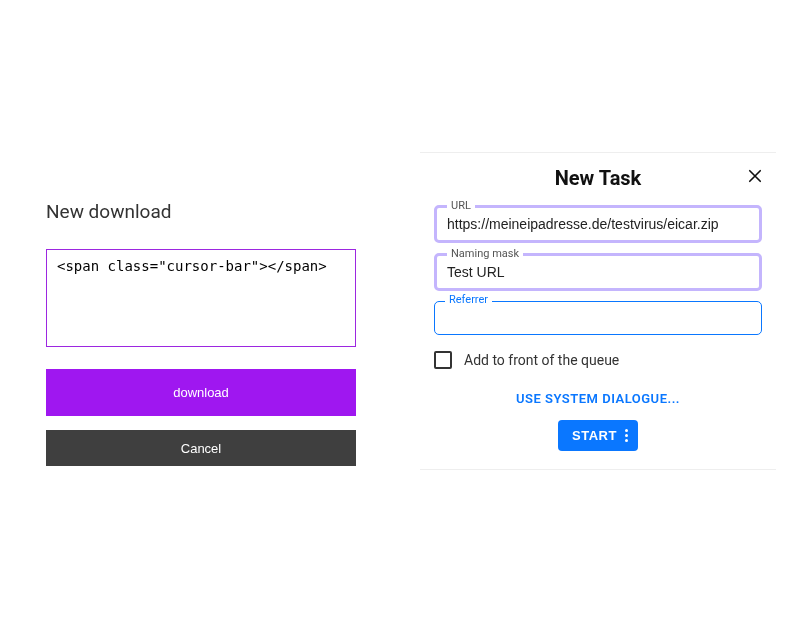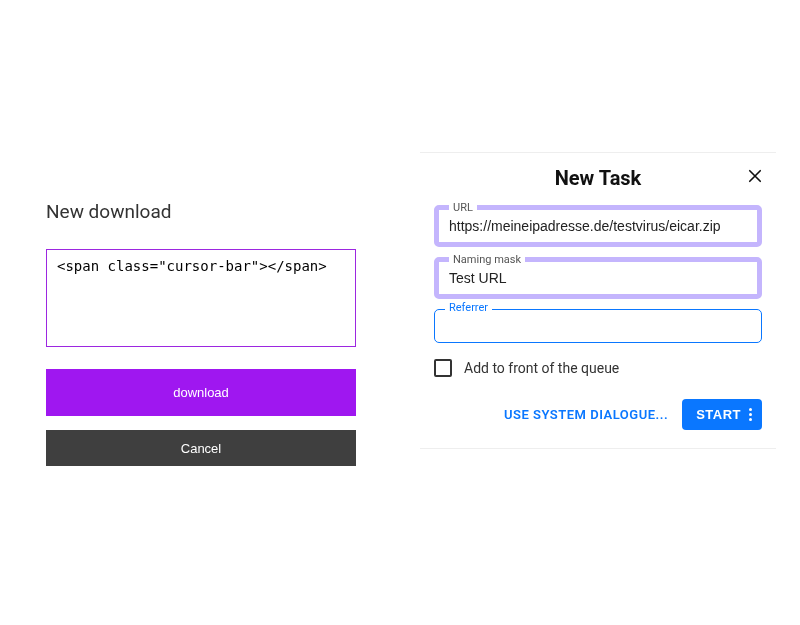--- a/index.html
+++ b/index.html
@@ -88,21 +88,21 @@
       align-items: center;
       justify-content: center;
     }
     .close-icon svg { width: 18px; height: 18px; }
 
     .field-group {
       padding: 0 14px;
     }
     .outlined-field {
       position: relative;
-      border: 5px solid #c4b5fd;
+      border: 3px solid #c4b5fd;
       border-radius: 5px;
       margin-top: 10px;
     }
     .outlined-field.focused {
       border: 1.5px solid #0a77ff;
     }
     .outlined-field .float-label {
       position: absolute;
       top: -8px;
       left: 10px;
@@ -160,20 +160,21 @@
       color: #333;
     }
 
     .action-row {
       display: flex;
       justify-content: flex-end;
       align-items: center;
       padding: 0 14px;
       margin-top: 22px;
       gap: 14px;
+      flex-direction: column;
     }
     .link-btn {
       color: #0a77ff;
       font-size: 13px;
       font-weight: 600;
       letter-spacing: 0.5px;
       cursor: pointer;
     }
     .start-btn {
       background: #0a77ff;

